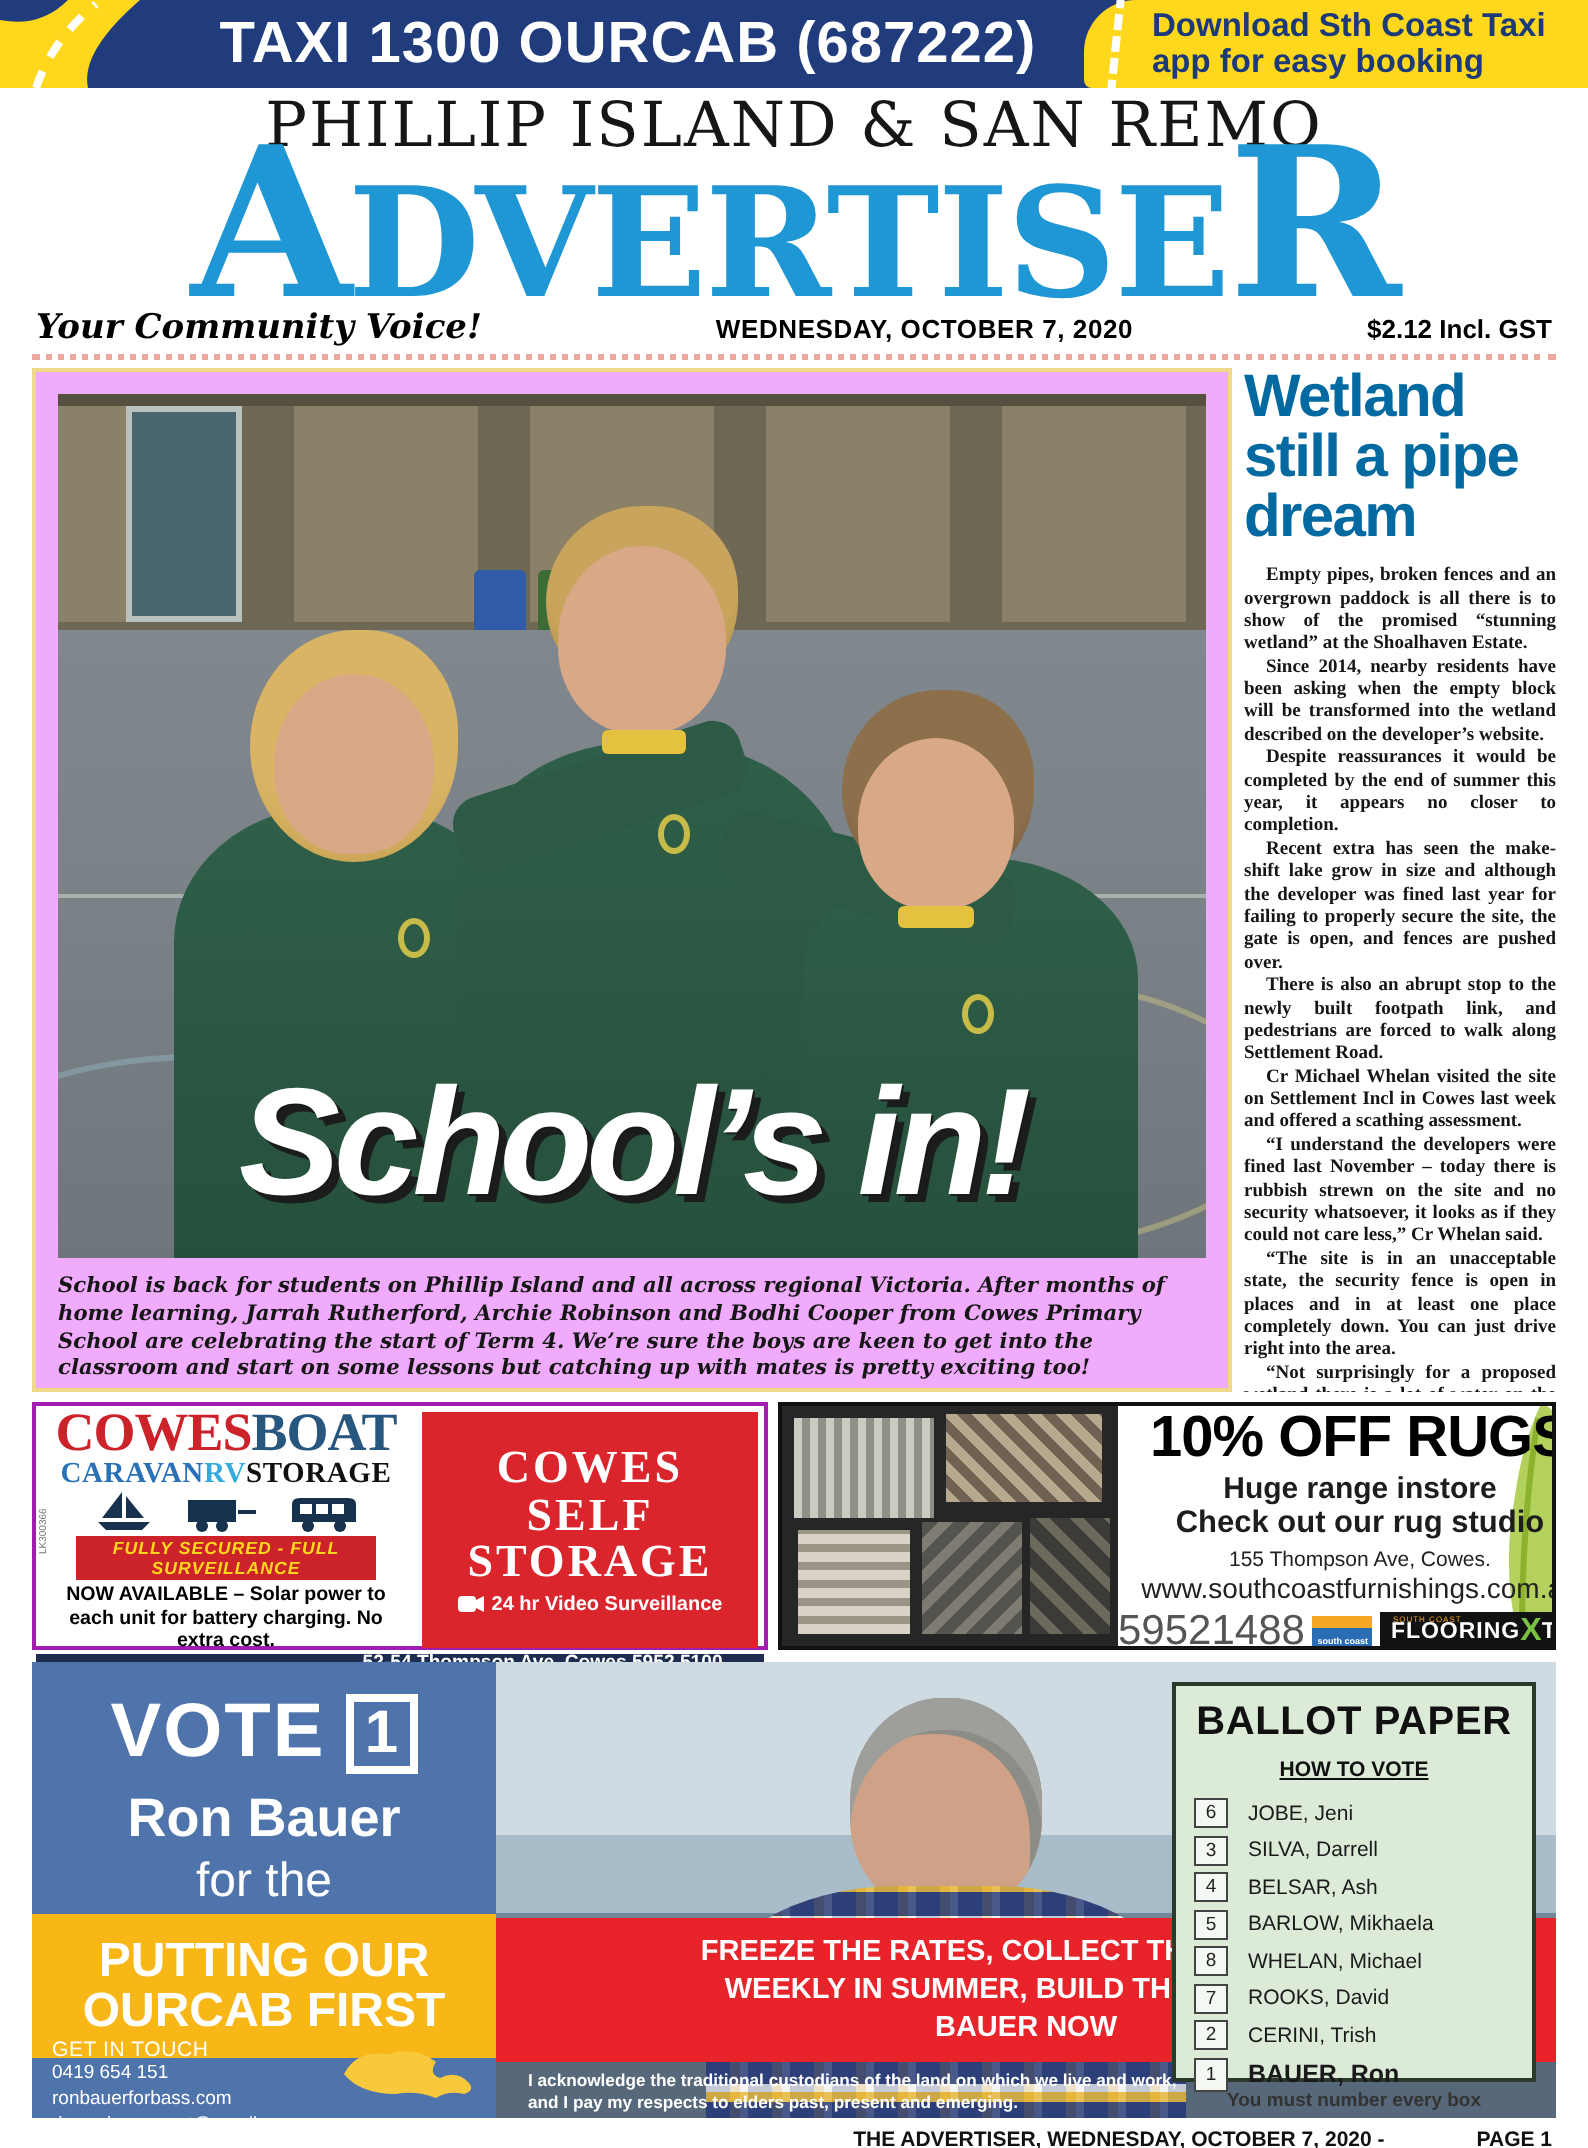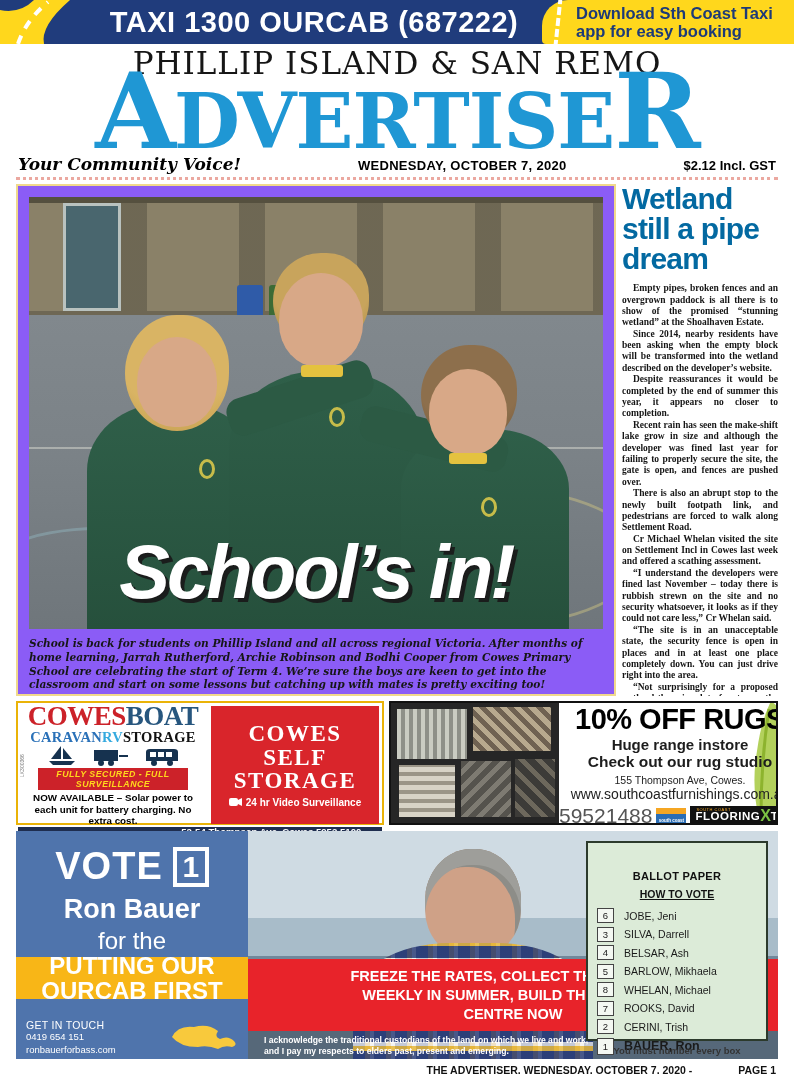--- a/index.html
+++ b/index.html
@@ -26,21 +26,21 @@
   .mh-title .big { font-size:104px; }
   .mh-title .mid { font-size:76px; letter-spacing:-1px; }
   .mh-meta { display:flex; align-items:baseline; padding:0 18px; margin-top:2px; }
   .mh-tagline { font-family:"DejaVu Serif",serif; font-style:italic; font-weight:bold; font-size:17px; }
   .mh-date { flex:1; text-align:center; font-weight:bold; font-size:13px; letter-spacing:.3px; }
   .mh-price { font-weight:bold; font-size:13px; }
   .rule-dotted { border-top:3px dotted #eba8a0; margin:3px 16px 4px; }
 
   
   .main { display:flex; gap:6px; padding:0 16px; height:512px; }
-  .photo-frame { width:600px; flex:none; background:#8b5cf6; border:2px solid #f0d98c; padding:11px 11px 6px; }
+  .photo-frame { width:600px; flex:none; background:#f0abfc; border:2px solid #f0d98c; padding:11px 11px 6px; }
   .photo { height:432px; position:relative; overflow:hidden; background:linear-gradient(#868d92,#7b8287 60%,#6f767b); }
   .ph-building { position:absolute; left:0; top:0; right:0; height:118px; background:#8a8168;
                  border-bottom:4px solid #6e6754; box-shadow:inset 0 6px 0 #55503f;
                  background-image:repeating-linear-gradient(90deg, transparent 0 92px, rgba(58,56,46,.35) 92px 118px); }
   .ph-door { position:absolute; left:34px; top:6px; width:58px; height:108px; background:#49666e;
              box-shadow:inset 0 0 0 3px #b9c2bf, inset 22px 0 0 -20px #b9c2bf; }
   .ph-bin { position:absolute; top:88px; width:26px; height:30px; border-radius:3px 3px 0 0; }
   .ph-line { position:absolute; background:rgba(235,235,225,.42); }
   .ph-arc { position:absolute; border:3px solid rgba(210,200,130,.45); border-radius:50%; }
   .boy-torso { position:absolute; bottom:0; background:linear-gradient(#2f5f49,#26503c); border-radius:46% 46% 0 0/30% 30% 0 0; }
@@ -55,21 +55,21 @@
   .caption { margin-top:8px; font-family:"DejaVu Serif",serif; font-style:italic; font-weight:bold;
              font-size:10.6px; line-height:1.3; color:#161616; }
 
   .article { flex:1; overflow:hidden; }
   .article h1 { font-size:30px; line-height:1.0; letter-spacing:-.8px; color:#0369a1; margin-bottom:9px; }
   .article .para { font-family:"Liberation Serif",serif; font-weight:bold; font-size:9.5px; line-height:1.2;
                    text-align:justify; text-indent:11px; color:#151515; }
 
   
   .ads { display:flex; gap:5px; padding:0 16px; margin-top:5px; height:124px; }
-  .storage-ad { width:368px; flex:none; border:2px solid #eab308; display:flex; flex-direction:column; position:relative; background:#fff; }
+  .storage-ad { width:368px; flex:none; border:2px solid #a21caf; display:flex; flex-direction:column; position:relative; background:#fff; }
   .st-code { position:absolute; left:1px; bottom:40px; font-size:5px; color:#777; transform:rotate(-90deg); transform-origin:left top; }
   .st-top { flex:1; display:flex; }
   .st-left { flex:1; text-align:center; padding-top:1px; }
   .st-title { font-weight:bold; font-size:27px; line-height:.95; letter-spacing:-.5px; font-family:"Liberation Serif",serif; }
   .st-title .red { color:#cc2229; } .st-title .blue { color:#27567e; }
   .st-line2 { font-weight:bold; font-size:14.5px; letter-spacing:.3px; font-family:"Liberation Serif",serif; line-height:1; }
   .st-line2 .c1 { color:#2a71b8; } .st-line2 .c2 { color:#35aadf; } .st-line2 .c4 { color:#111; }
   .st-icons { display:flex; justify-content:center; gap:16px; margin:2px 0; height:20px; align-items:flex-end; }
   .st-strip { background:#cc2229; color:#ffd71c; font-weight:bold; font-style:italic; font-size:8.8px;
               letter-spacing:.5px; margin:1px 20px; padding:1px 0; }
@@ -113,35 +113,35 @@
               border-radius:40% 40% 0 0/50% 50% 0 0;
               background-image:repeating-linear-gradient(0deg, rgba(43,62,120,.85) 0 12px, rgba(232,185,60,.85) 12px 17px, rgba(245,245,245,.75) 17px 21px),
                                repeating-linear-gradient(90deg, #33477e 0 12px, #d9a63c 12px 17px, #eeeeee 17px 21px); }
   .ba-left { position:absolute; left:0; top:0; bottom:0; width:232px; background:#4f74ac; color:#fff; text-align:center; }
   .ba-vote { display:flex; align-items:center; justify-content:center; gap:10px; margin-top:14px; }
   .ba-vote .v { font-weight:bold; font-size:38px; letter-spacing:1px; }
   .ba-vote .n { width:36px; height:40px; border:4px solid #fff; font-weight:bold; font-size:30px;
                 display:flex; align-items:center; justify-content:center; }
   .ba-name { font-weight:bold; font-size:27px; margin-top:6px; }
   .ba-l2 { font-size:24px; margin-top:2px; } .ba-l3 { font-size:24px; }
-  .ba-yellow { position:absolute; left:0; right:0; top:126px; height:42px; background:#f8b617;
+  .ba-yellow { position:absolute; left:0; right:0; top:126px; height:72px; background:#f8b617;
                display:flex; flex-direction:column; justify-content:center; }
   .ba-yellow div { font-weight:bold; font-size:24px; line-height:1.05; }
   .ba-contact { position:absolute; left:0; right:0; top:184px; bottom:0; text-align:left; padding:4px 10px; }
   .ba-git { font-weight:normal; font-size:10.5px; letter-spacing:.3px; }
   .ba-cl { font-size:9.5px; line-height:1.35; }
   .ba-island { position:absolute; right:8px; top:6px; }
   .ba-red { position:absolute; left:232px; right:0; top:128px; height:72px; background:#e8232a; color:#fff;
             text-align:center; display:flex; flex-direction:column; justify-content:center; z-index:1; }
   .ba-red div { font-weight:bold; font-size:14.5px; line-height:1.3; }
   .ba-ack { position:absolute; left:248px; width:330px; top:204px; color:#fff; font-weight:bold;
             font-size:8.6px; line-height:1.25; z-index:1; }
   .ballot { position:absolute; right:10px; top:10px; width:182px; height:200px; background:#dcebd8;
             border:2px solid #2c3a2c; padding:7px 9px; z-index:2; }
-  .bp-title { text-align:center; font-weight:bold; font-size:11px; letter-spacing:.3px; color:#111;margin-top:20px; }
+  .bp-title { text-align:center; font-weight:bold; font-size:20px; letter-spacing:.3px; color:#111; }
   .bp-sub { text-align:center; font-weight:bold; font-size:10.5px; text-decoration:underline; margin:6px 0 8px; color:#111; }
   .ballot-row { display:flex; align-items:center; gap:10px; margin-bottom:3.5px; }
   .ballot-num { width:17px; height:15px; flex:none; border:1px solid #444; background:#f4f8f2; font-size:9.5px;
                 display:flex; align-items:center; justify-content:center; color:#222; }
   .ballot-name { font-size:10.5px; color:#1a1a1a; }
   .ballot-row:last-child .ballot-name { font-weight:bold; font-size:12.5px; }
   .ballot-row:last-child .ballot-num { height:17px; }
   .ba-note { position:absolute; right:10px; width:182px; top:214px; text-align:center; z-index:2;
              font-weight:bold; font-size:9.5px; color:#333; }
 
@@ -213,21 +213,21 @@
       <div class="caption">School is back for students on Phillip Island and all across regional Victoria. After months of home learning, Jarrah Rutherford, Archie Robinson and Bodhi Cooper from Cowes Primary School are celebrating the start of Term 4. We’re sure the boys are keen to get into the classroom and start on some lessons but catching up with mates is pretty exciting too!</div>
     </div>
 
     <div class="article">
       <h1>Wetland still a pipe dream</h1>
       <div>
 
       <p class="para">Empty pipes, broken fences and an overgrown paddock is all there is to show of the promised “stunning wetland” at the Shoalhaven Estate.</p>
           <p class="para">Since 2014, nearby residents have been asking when the empty block will be transformed into the wetland described on the developer’s website.</p>
           <p class="para">Despite reassurances it would be completed by the end of summer this year, it appears no closer to completion.</p>
-          <p class="para">Recent rain has seen the make-shift lake grow in size and although the developer was fined last year for failing to properly secure the site, the gate is open, and fences are pushed over.</p>
+          <p class="para">Recent extra has seen the make-shift lake grow in size and although the developer was fined last year for failing to properly secure the site, the gate is open, and fences are pushed over.</p>
           <p class="para">There is also an abrupt stop to the newly built footpath link, and pedestrians are forced to walk along Settlement Road.</p>
           <p class="para">Cr Michael Whelan visited the site on Settlement Incl in Cowes last week and offered a scathing assessment.</p>
           <p class="para">“I understand the developers were fined last November – today there is rubbish strewn on the site and no security whatsoever, it looks as if they could not care less,” Cr Whelan said.</p>
           <p class="para">“The site is in an unacceptable state, the security fence is open in places and in at least one place completely down. You can just drive right into the area.</p>
           <p class="para">“Not surprisingly for a proposed wetland there is a lot of water on the site and nothing to stop children from getting into it, so it is also a serious safety issue,” he said.</p>
         </div>
 
     </div>
   </div>
 
@@ -343,21 +343,21 @@
         <div class="ba-cl">ronbauerforbass.com</div>
         <div class="ba-cl">rbauerbasscoast@gmail.com</div>
         <svg class="ba-island" width="72" height="34" viewBox="0 0 72 34">
           <path d="M4,16 Q10,4 26,6 Q40,2 50,10 Q46,16 52,18 Q60,14 66,20 Q70,24 64,26 Q56,24 50,28 Q40,24 30,26 Q12,26 4,16 Z" fill="#f8c93c"></path>
         </svg>
       </div>
     </div>
     <div class="ba-red">
       <div>FREEZE THE RATES, COLLECT THE RED BINS</div>
       <div>WEEKLY IN SUMMER, BUILD THE AQUATIC</div>
-      <div>CENTRE NOW</div>
+      <div>BAUER NOW</div>
     </div>
     <div class="ba-ack">
       <div>I acknowledge the traditional custodians of the land on which we live and work, and I pay my respects to elders past, present and emerging.</div>
 
     </div>
     <div class="ballot">
       <div class="bp-title">BALLOT PAPER</div>
       <div class="bp-sub">HOW TO VOTE</div>
       <div>
 

